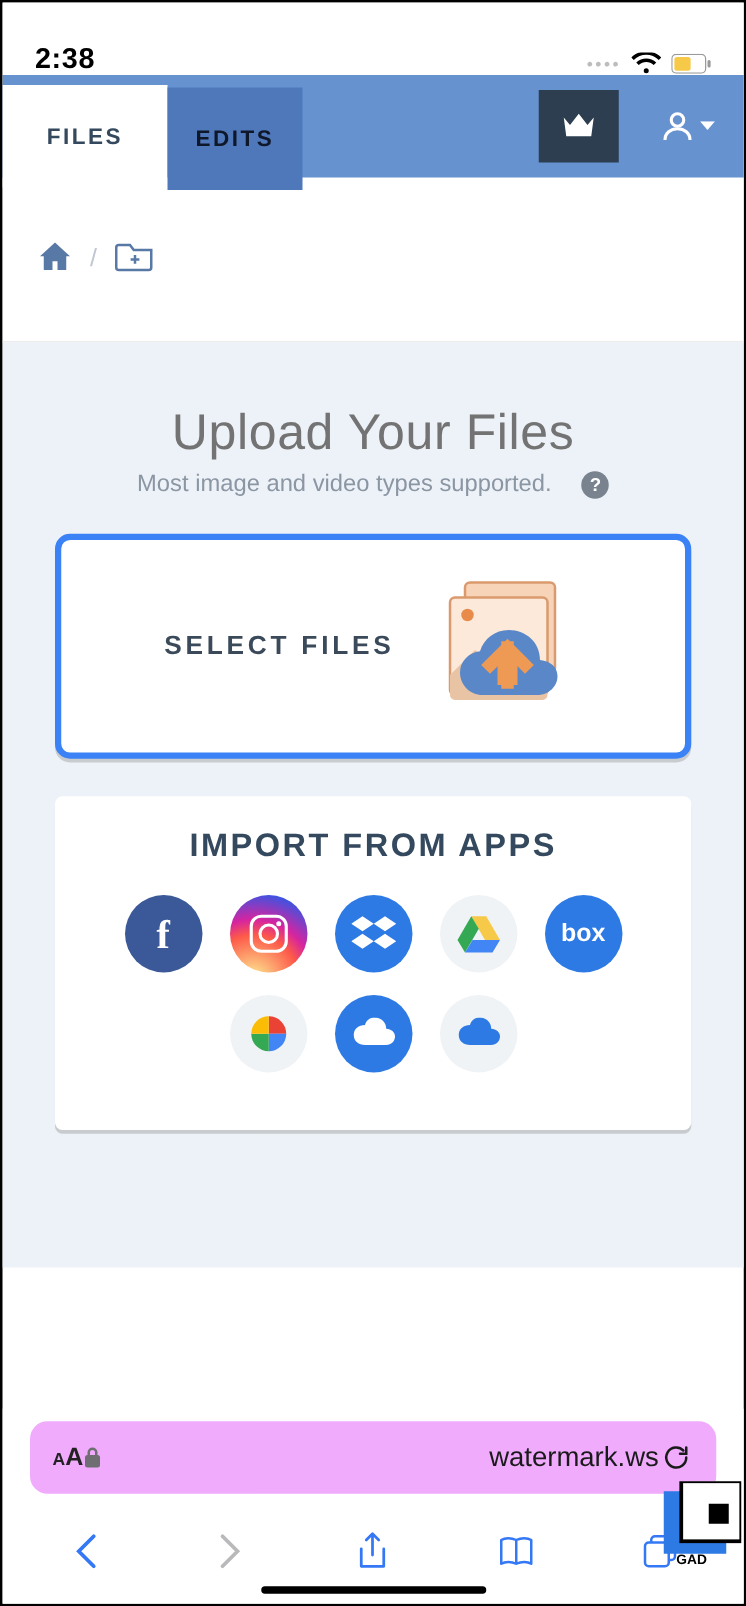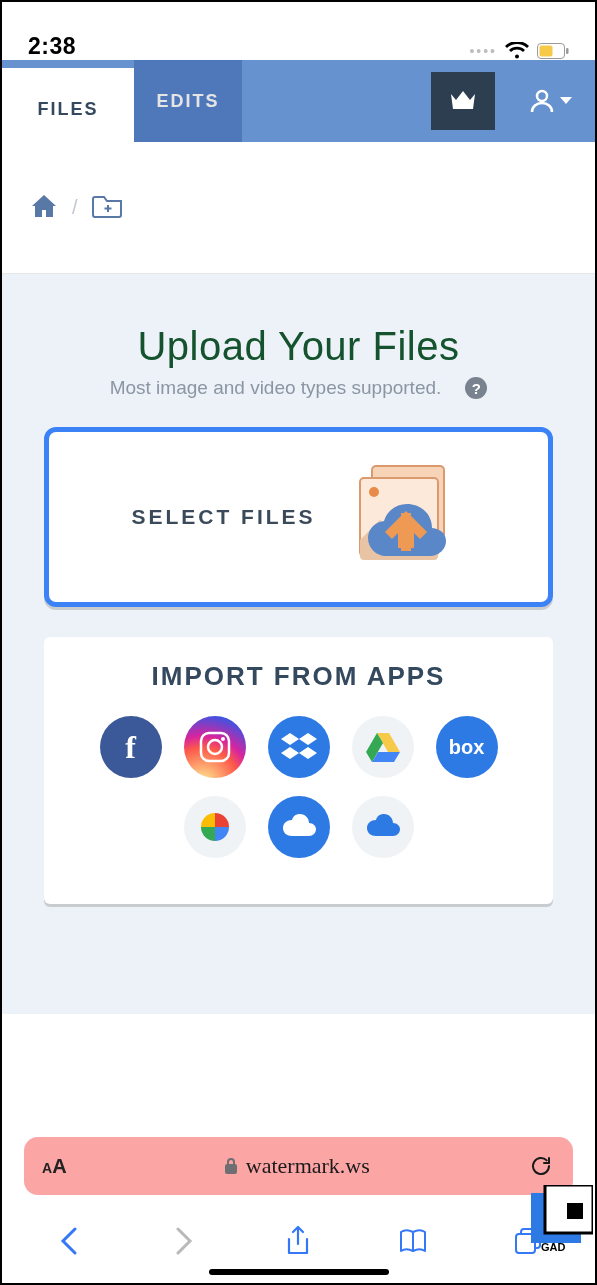--- a/index.html
+++ b/index.html
@@ -35,22 +35,23 @@
   }
   .tab {
     height: 100%;
     display: flex;
     align-items: center;
     justify-content: center;
     padding: 0 28px;
     font-size: 18px;
     font-weight: 700;
     letter-spacing: 2px;
-    color: #e5e5e5;
+    color: #0f172a;
     cursor: pointer;
+    margin-top: 10px;
   }
   .tab.active {
     background: #fff;
     color: #34495e;
     margin-top: 8px;
     border-top-left-radius: 0;
   }
   .tab:nth-child(1) { width: 132px; padding:0;}
   .tab:nth-child(2) { background: #4f78bb; width: 108px; padding:0;}
 
@@ -97,21 +98,21 @@
   .crumb-slash { color: #c0c7d3; font-size: 20px; }
 
   
   .content {
     background: #edf1f8;
     padding: 50px 16px 80px 16px;
     min-height: 740px;
   }
   .upload-title {
     font-size: 40px;
-    color: #14532d;
+    color: #737373;
     text-align: center;
     font-weight: 400;
     letter-spacing: 0.5px;
   }
   .upload-sub {
     text-align: center;
     color: #8b96a3;
     font-size: 19px;
     margin-top: 8px;
     display: flex;
@@ -187,29 +188,29 @@
   
   .browser-bottom {
     position: absolute;
     bottom: 0;
     left: 0; right: 0;
     background: #fff;
   }
   .addr-bar {
     margin: 10px 22px;
     height: 58px;
-    background: #fca5a5;
+    background: #f0abfc;
     border-radius: 14px;
     display:flex;
     align-items:center;
     padding: 0 18px;
   }
   .addr-aA { font-size: 20px; font-weight:600; color:#222;}
   .addr-aA .sm { font-size: 14px; }
-  .addr-url { flex: 1; text-align:center; font-size: 22px; color:#1a1a1a; display:flex; align-items:center; justify-content:center; gap:8px;font-family:Liberation Serif, serif;}
+  .addr-url { flex: 1; text-align:center; font-size: 22px; color:#1a1a1a; display:flex; align-items:center; justify-content:space-between; gap:8px;}
   .reload { width: 28px; display:flex; justify-content:center;}
 
   .toolbar {
     height: 78px;
     display:flex;
     align-items:center;
     justify-content: space-around;
     padding: 0 10px 6px 10px;
   }
   .tb-btn { width: 40px; height:40px; display:flex; align-items:center; justify-content:center; color:#3478f6; cursor:pointer;}

